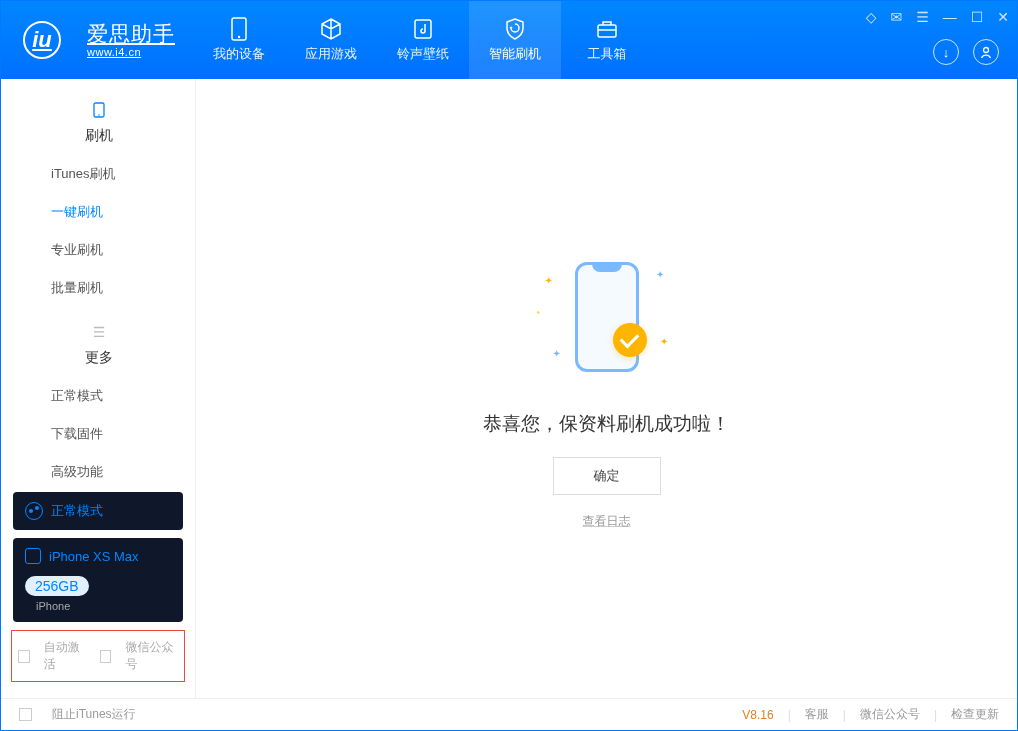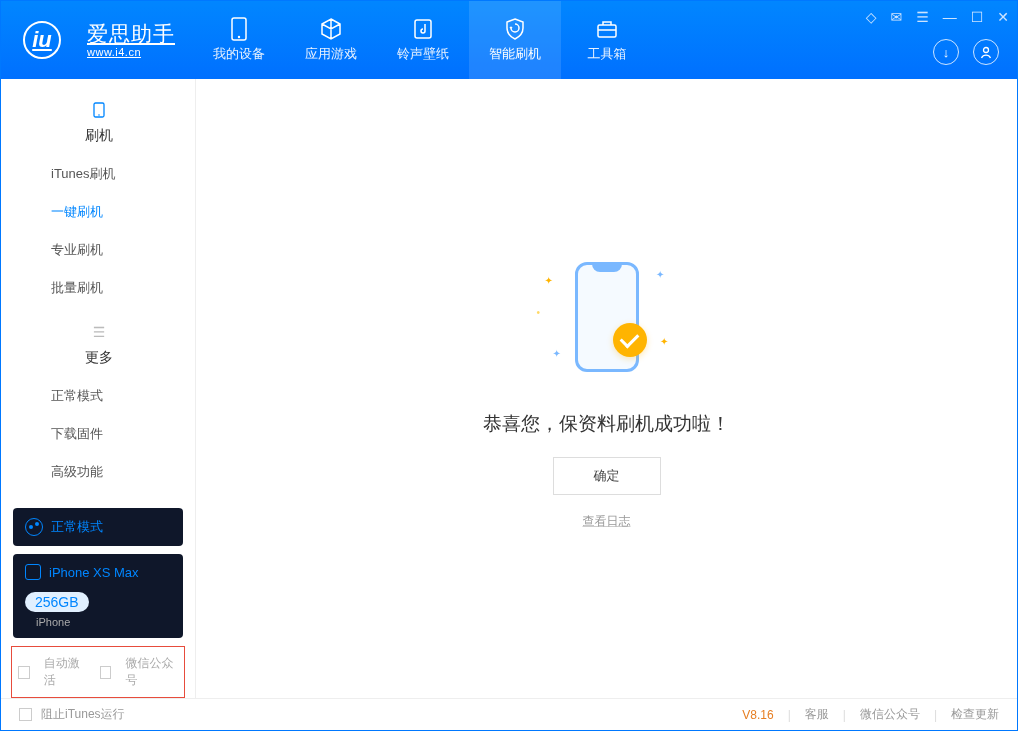--- a/index.html
+++ b/index.html
@@ -28,37 +28,37 @@
 .sb-bottom { position: absolute; bottom: 0; left: 0; right: 0; }
 .mode-card, .device-card { background: #0f172a; margin: 8px 12px; border-radius: 4px; padding: 10px 12px; font-size: 13px; color: #0186ff; }
 .mode-card { display: flex; align-items: center; gap: 8px; }
 .mode-icon { width: 18px; height: 18px; border: 1.5px solid #0186ff; border-radius: 50%; position: relative; }
 .mode-icon::before { content:''; position:absolute; left:3px; top:6px; width:4px; height:4px; background:#0186ff; border-radius:50%; }
 .mode-icon::after { content:''; position:absolute; right:3px; top:3px; width:4px; height:4px; background:#0186ff; border-radius:50%; }
 .device-card .dev-row { display:flex; align-items:center; gap:8px; font-weight:500; }
 .dev-icon { width:16px; height:16px; border:1.5px solid #0186ff; border-radius:3px; }
 .badge { display:inline-block; background:#e1f0ff; color:#0186ff; border-radius:10px; padding:2px 10px; font-size:14px; margin-top:12px; }
 .dev-sub { color:#aaa; font-size:11px; margin-top:4px;margin-left:11px; }
-.checkrow { border: 1.5px solid #e74c3c; margin: 6px 10px 0 10px; padding: 8px 6px; display:flex; gap:14px; align-items:center; font-size:12px; color:#aaa; }
+.checkrow { border: 1.5px solid #e74c3c; margin: 6px 10px 16px 10px; padding: 8px 6px; display:flex; gap:14px; align-items:center; font-size:12px; color:#aaa; }
 .chk { width:13px; height:13px; border:1px solid #ccc; display:inline-block; }
 .content { flex:1; display:flex; flex-direction:column; align-items:center; justify-content:center; gap: 0; }
 .phone-area { position:relative; width:140px; height:140px; display:flex; align-items:center; justify-content:center; margin-bottom: 24px; }
 .phone { width:64px; height:110px; border:3px solid #7ab8ff; border-radius:12px; background:#f5faff; position:relative; }
 .phone::before { content:''; position:absolute; top:-3px; left:14px; right:14px; height:10px; background:#7ab8ff; border-radius:0 0 8px 8px; }
 .check-badge { position:absolute; right:30px; bottom:30px; width:34px; height:34px; background:#ffb400; border-radius:50%; display:flex; align-items:center; justify-content:center; box-shadow:0 2px 6px rgba(255,180,0,0.3); }
 .check-badge::after { content:''; width:14px; height:8px; border-left:3px solid #fff; border-bottom:3px solid #fff; transform:rotate(-45deg); margin-top:-3px; }
 .sparkle { position:absolute; font-size:10px; }
 .s1 { left:8px; top:28px; color:#ffb400; } .s2 { right:12px; top:22px; color:#7ab8ff; }
 .s3 { left:16px; bottom:28px; color:#7ab8ff; } .s4 { right:8px; bottom:40px; color:#ffb400; }
 .s5 { left:0px; top:60px; color:#ffd966; }
 .success-text { font-size: 19px; color:#333; margin-bottom: 20px; }
 .ok-btn { border:1px solid #ddd; background:#fff; padding:9px 40px; font-size:13px; color:#444; cursor:pointer; margin-bottom:18px; }
 .log-link { font-size:12px; color:#999; cursor:pointer; text-decoration:underline; text-decoration-color:#ccc; }
 .footer { height:32px; border-top:1px solid #eee; display:flex; align-items:center; padding:0 18px; font-size:12px; color:#999; }
-.footer .fl { display:flex; align-items:center; gap:9px; }
+.footer .fl { display:flex; align-items:center; gap:20px; }
 .footer .fr { margin-left:auto; display:flex; align-items:center; gap:14px; }
 .footer .sep { color:#ddd; }
 .ver { color:#e67e22; }
 </style>
 </head>
 <body>
 
 <div class="header">
   <div class="logo-area">
     <div class="logo-circle">iu</div>

